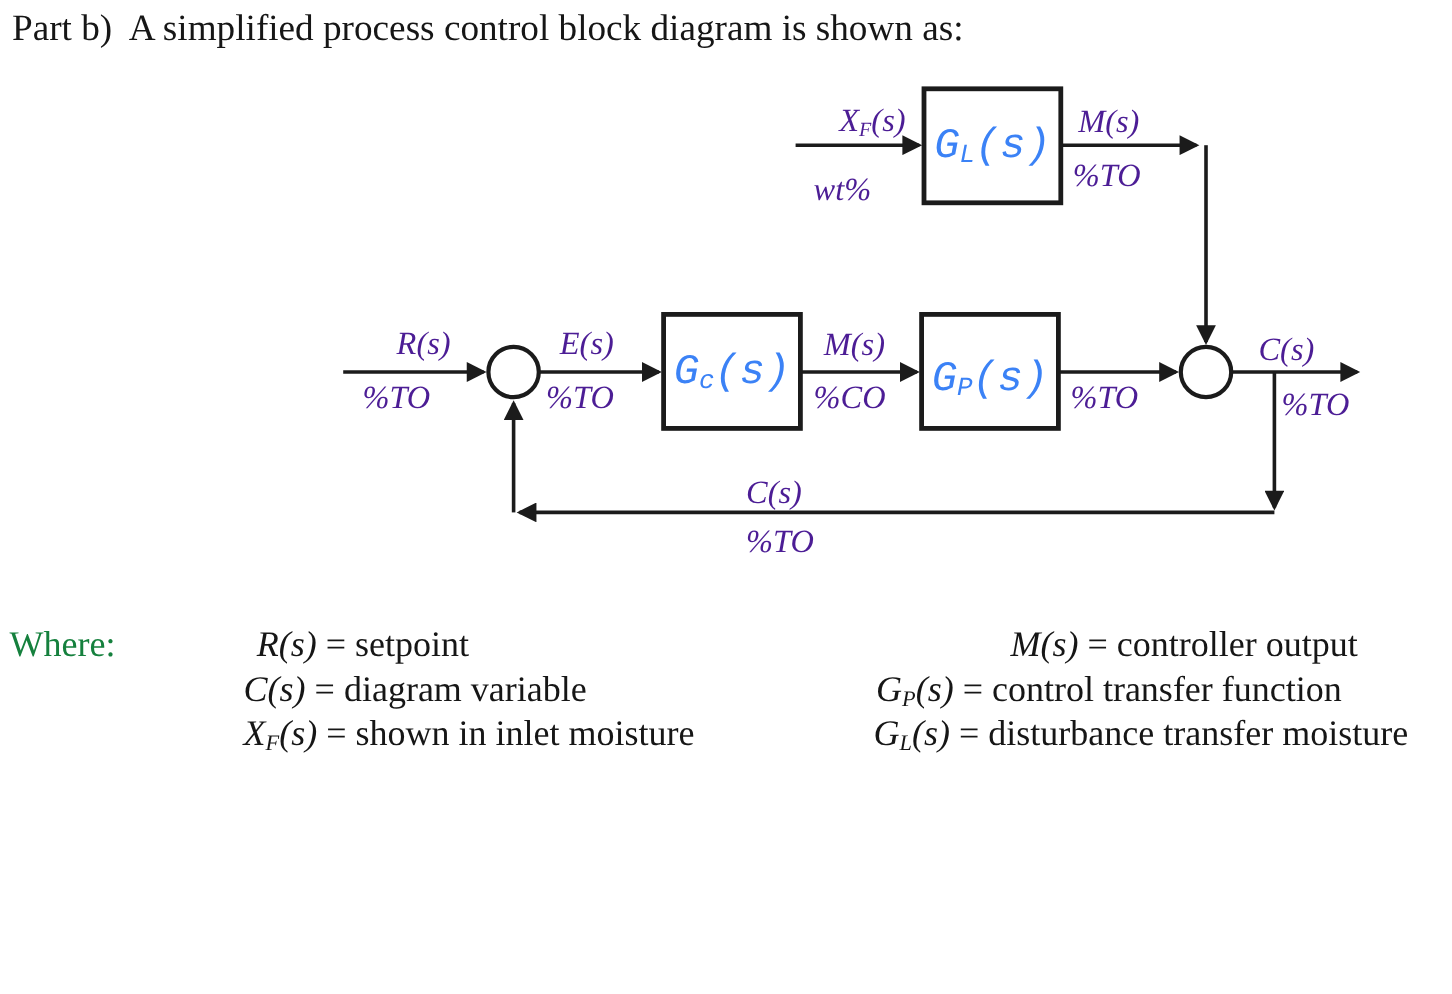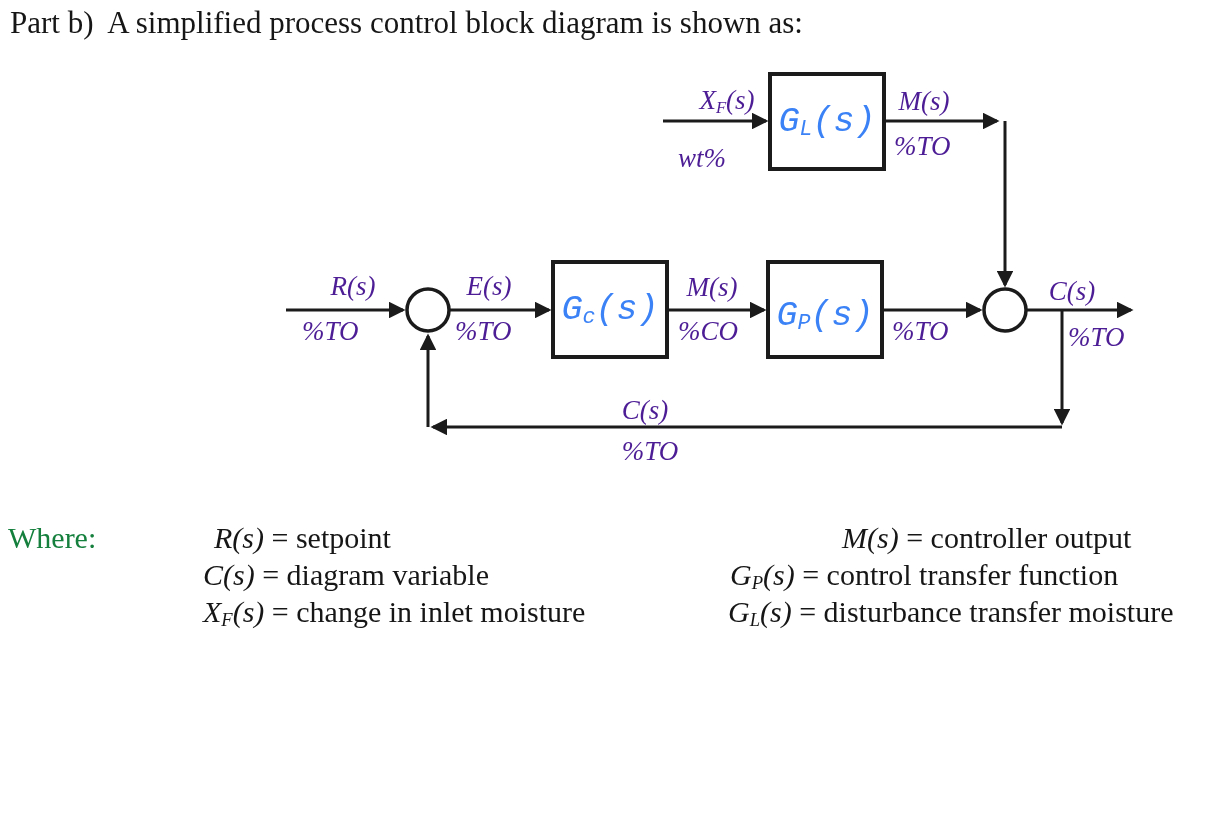--- a/index.html
+++ b/index.html
@@ -94,16 +94,16 @@
   <div class="lbl ctr" style="left:650px;top:437px;">%TO</div>
 
   <div class="abs where" style="left:8px;top:520px;">Where:</div>
 
   <div class="def" style="left:214px;top:520px;"><span class="it">R(s)</span><span> = setpoint</span></div>
   <div class="def" style="left:805px;top:520px;margin-left:37px;"><span class="it">M(s)</span><span> = controller output</span></div>
 
   <div class="def" style="left:203px;top:557px;"><span class="it">C(s)</span><span> = diagram variable</span></div>
   <div class="def" style="left:730px;top:557px;"><span class="it"><span>G</span><sub>P</sub><span>(s)</span></span><span> = control transfer function</span></div>
 
-  <div class="def" style="left:203px;top:594px;"><span class="it"><span>X</span><sub>F</sub><span>(s)</span></span><span> = change in inlet moisture</span></div>
+  <div class="def" style="left:203px;top:594px;"><span class="it"><span>X</span><sub>F</sub><span>(s)</span></span><span> = shown in inlet moisture</span></div>
   <div class="def" style="left:728px;top:594px;"><span class="it"><span>G</span><sub>L</sub><span>(s)</span></span><span> = disturbance transfer moisture</span></div>
 
 </div>
 
 </body></html>

